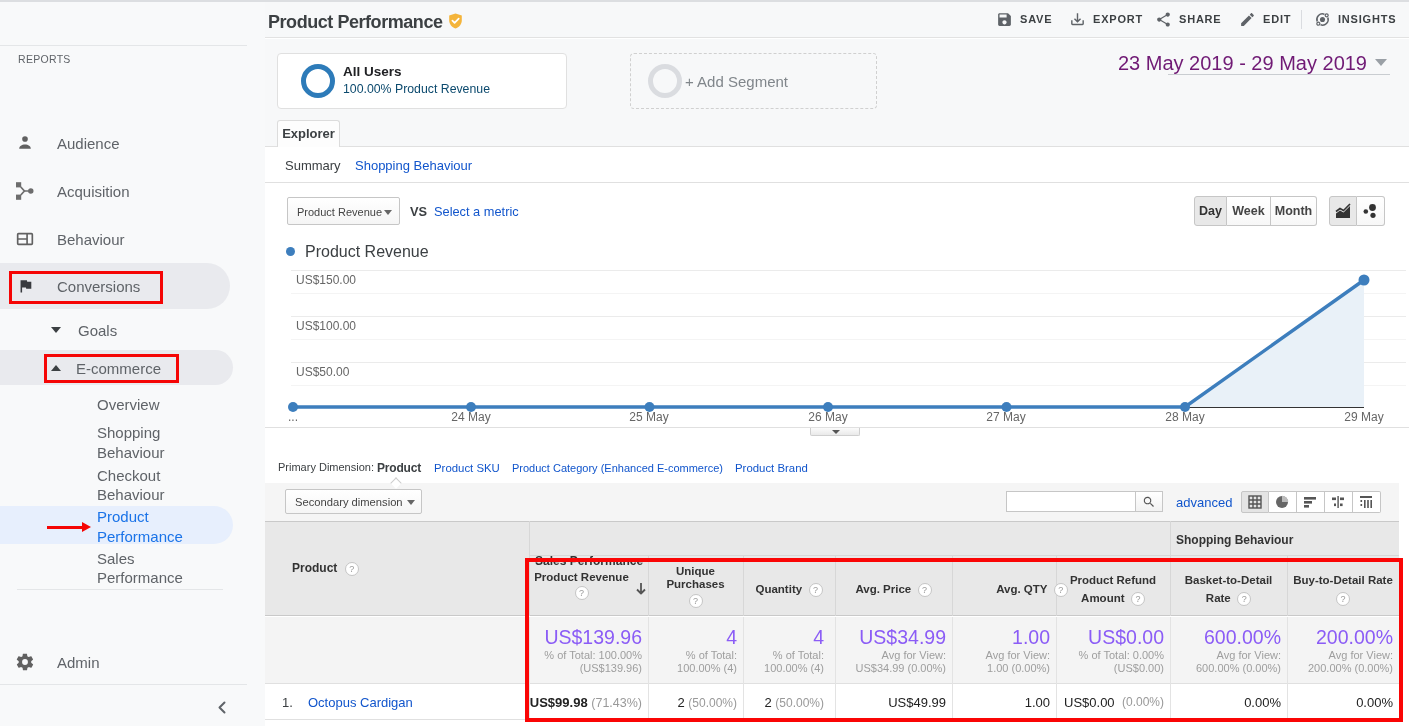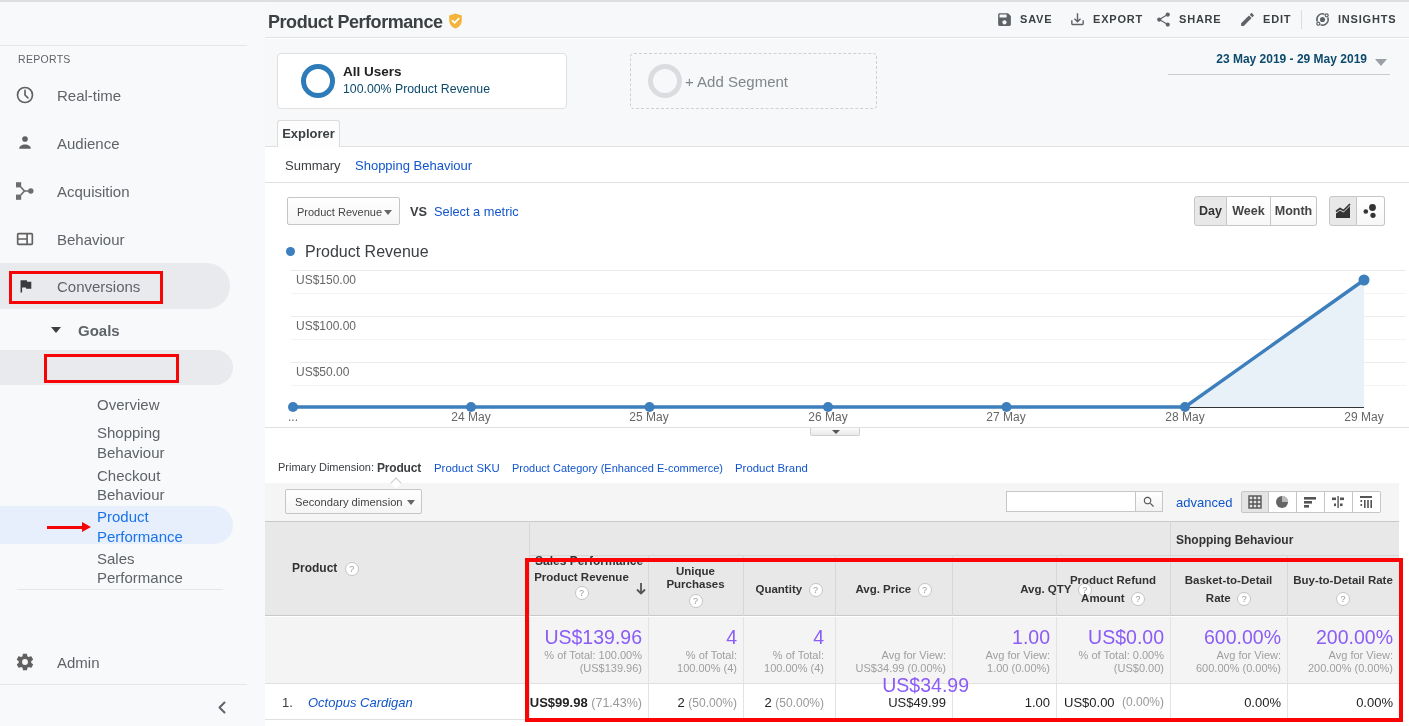--- a/index.html
+++ b/index.html
@@ -51,27 +51,20 @@
 </style>
 </head>
 <body>
 
 <div style="position:absolute; left:0; top:0; width:1409px; height:1.5px; background:#dcdee1; z-index:50;"></div>
 <div id="sidebar">
 
   <div class="divline" style="left:0; top:45px; width:247px;"></div>
   <div style="position:absolute; left:18px; top:53px; font-size:10.5px; letter-spacing:0.3px; color:#5f6368;">REPORTS</div>
 
-  <div class="nav-item" style="top:71px; width:265px; height:48px;">
-    <svg class="nav-ico" viewBox="0 0 24 24" fill="none" stroke="#616161" stroke-width="2">
-        <circle cx="12" cy="12" r="9"></circle>
-        <path d="M12 6.5V12l3.5 3.5" stroke-linecap="round"></path>
-      </svg>
-    <span class="nav-text">Real-time</span>
-  </div>
 
   <div class="nav-item" style="top:119px; width:265px; height:48px;">
     <svg class="nav-ico" viewBox="0 0 24 24" fill="#616161">
         <circle cx="12" cy="7.2" r="3.4"></circle>
         <path d="M5 19c0-3.2 3.1-5.2 7-5.2s7 2 7 5.2z"></path>
       </svg>
     <span class="nav-text">Audience</span>
   </div>
 
   <div class="nav-item" style="top:167px; width:265px; height:48px;">
@@ -97,26 +90,30 @@
 
   <div class="pill" style="top:263px; width:230px; height:46px; border-radius:0 23px 23px 0;"></div>
   <div class="nav-item" style="top:263px; width:265px; height:46px;">
     <svg class="nav-ico" style="left:17px; width:17px; height:18px;" viewBox="0 0 24 24" fill="#393b3f">
         <path d="M14.4 6 14 4H5v17h2.2v-7h5.4l.4 2h7.2V6h-5.8z"></path>
       </svg>
     <span class="nav-text">Conversions</span>
   </div>
   <div class="redbox" style="left:9px; top:271px; width:154px; height:33px; border-width:3.5px;"></div>
 
-  <div class="nav-item" style="top:318px; width:265px; height:24px;font-weight:bold;">
+  <div class="nav-item" style="top:318px; width:265px; height:24px;">
     <span style="position:absolute; left:51px; top:50%; transform:translateY(-50%); width:0; height:0; border-left:5px solid transparent; border-right:5px solid transparent; border-top:6px solid #3c4043;"></span>
     <span class="nav-text" style="left:78px;">Goals</span>
   </div>
 
   <div class="pill" style="top:350px; width:233px; height:35px; border-radius:0 17.5px 17.5px 0;"></div>
+  <div class="nav-item" style="top:350px; width:265px; height:35px;">
+    <span style="position:absolute; left:51px; top:50%; transform:translateY(-50%); width:0; height:0; border-left:5px solid transparent; border-right:5px solid transparent; border-bottom:6px solid #3c4043;"></span>
+    <span class="nav-text" style="left:76px;">E-commerce</span>
+  </div>
   <div class="redbox" style="left:44px; top:354px; width:135px; height:29px; border-width:3.5px;"></div>
 
   <div class="subtext" style="top:395px;">Overview</div>
   <div class="subtext" style="top:423px;">Shopping<br>Behaviour</div>
   <div class="subtext" style="top:465.5px;">Checkout<br>Behaviour</div>
   <div class="pill" style="top:506px; width:233px; height:38px; border-radius:0 19px 19px 0; background:#e7effd;"></div>
   <div class="subtext" style="top:507px; color:#1a73e8;">Product<br>Performance</div>
   <div class="subtext" style="top:548.5px;">Sales<br>Performance</div>
 
   <div style="position:absolute; left:47px; top:526px; width:36px; height:3px; background:#f50505;"></div>
@@ -183,21 +180,21 @@
     <div class="ring" style="left:23px; top:10px; width:34px; height:34px; border:5px solid #2d7bb9;"></div>
     <div style="position:absolute; left:65px; top:10px; font-size:13.5px; font-weight:bold; color:#202124;">All Users</div>
     <div style="position:absolute; left:65px; top:28px; font-size:12.3px; color:#0c4a6e;">100.00% Product Revenue</div>
   </div>
 
   <div class="segcard" style="left:365px; width:247px; border:1px dashed #d0d0d0;">
     <div class="ring" style="left:17px; top:10px; width:34px; height:34px; border:5px solid #dadce0;"></div>
     <div style="position:absolute; left:54px; top:19px; font-size:15px; color:#80868b;">+ Add Segment</div>
   </div>
 
-  <div style="position:absolute; right:42px; top:13px; font-size:12px; color:#0c4a6e; font-weight:700;">23 May 2019 - 29 May 2019</div>
+  <div style="position:absolute; right:42px; top:13px; font-size:20px; color:#701a75; font-weight:400;">23 May 2019 - 29 May 2019</div>
   <div style="position:absolute; left:1110px; top:20px; width:0; height:0; border-left:6px solid transparent; border-right:6px solid transparent; border-top:7px solid #9aa0a6;"></div>
   <div style="position:absolute; left:903px; top:35px; width:222px; height:1px; background:#c9cdd1;"></div>
 </div>
 <div id="tabrow-line"></div>
 <div id="tab">Explorer</div>
 <div id="content"></div>
 
 <div style="position:absolute; left:285px; top:158px; font-size:13px; color:#3c4043;">Summary</div>
 <div style="position:absolute; left:355px; top:158px; font-size:13px;" class="link">Shopping Behaviour</div>
 <div class="hline" style="left:265px; top:182px; width:1144px;"></div>
@@ -357,44 +354,44 @@
 <div class="th" style="left:1176px; top:533px; font-size:12px;">Shopping Behaviour</div>
 <div class="th" style="left:292px; top:561px; font-size:12px;">Product <span class="qm" style="margin-left:4px;">?</span></div>
 
 <div class="th" style="left:529px; top:571px; width:105px; text-align:center;">Product Revenue<br><span class="qm" style="margin-top:3px;">?</span></div>
 <svg style="position:absolute; left:635px; top:582px;" width="12" height="13" viewBox="0 0 12 13" fill="none" stroke="#555" stroke-width="1.8">
     <path d="M6 1v10M2 7.5 6 11.5 10 7.5" stroke-linejoin="round"></path>
   </svg>
 <div class="th" style="left:648px; top:565px; width:95px; text-align:center; line-height:13px;">Unique<br>Purchases<br><span class="qm" style="margin-top:3px;">?</span></div>
 <div class="th" style="left:743px; top:583px; width:92px; text-align:center;">Quantity&nbsp; <span class="qm">?</span></div>
 <div class="th" style="left:835px; top:583px; width:117px; text-align:center;">Avg. Price&nbsp; <span class="qm">?</span></div>
-<div class="th" style="left:992px; top:583px; width:104px; text-align:center;padding-left:24px;">Avg. QTY&nbsp; <span class="qm">?</span></div>
+<div class="th" style="left:968px; top:583px; width:104px; text-align:center;padding-left:24px;">Avg. QTY&nbsp; <span class="qm">?</span></div>
 <div class="th" style="left:1056px; top:571px; width:114px; text-align:center; line-height:18px;">Product Refund<br>Amount&nbsp; <span class="qm">?</span></div>
 <div class="th" style="left:1170px; top:571px; width:117px; text-align:center; line-height:18px;">Basket-to-Detail<br>Rate&nbsp; <span class="qm">?</span></div>
 <div class="th" style="left:1287px; top:571px; width:112px; text-align:center; line-height:18px;">Buy-to-Detail Rate<br><span class="qm">?</span></div>
 
 <div class="cellr" style="left:529px; top:626px; width:113px;"><span class="num-main">US$139.96</span></div>
 <div class="cellr num-sub" style="left:529px; top:649px; width:113px;">% of Total: 100.00%<br>(US$139.96)</div>
 <div class="cellr" style="left:648px; top:626px; width:89px;"><span class="num-main">4</span></div>
 <div class="cellr num-sub" style="left:648px; top:649px; width:89px;">% of Total:<br>100.00% (4)</div>
 <div class="cellr" style="left:743px; top:626px; width:81px;"><span class="num-main">4</span></div>
 <div class="cellr num-sub" style="left:743px; top:649px; width:81px;">% of Total:<br>100.00% (4)</div>
-<div class="cellr" style="left:858px; top:626px; width:111px;margin-top:48px;"><span class="num-main">US$34.99</span></div>
+<div class="cellr" style="left:835px; top:626px; width:111px;"><span class="num-main">US$34.99</span></div>
 <div class="cellr num-sub" style="left:835px; top:649px; width:111px;">Avg for View:<br>US$34.99 (0.00%)</div>
 <div class="cellr" style="left:952px; top:626px; width:98px;"><span class="num-main">1.00</span></div>
 <div class="cellr num-sub" style="left:952px; top:649px; width:98px;">Avg for View:<br>1.00 (0.00%)</div>
 <div class="cellr" style="left:1056px; top:626px; width:108px;"><span class="num-main">US$0.00</span></div>
 <div class="cellr num-sub" style="left:1056px; top:649px; width:108px;">% of Total: 0.00%<br>(US$0.00)</div>
 <div class="cellr" style="left:1170px; top:626px; width:111px;"><span class="num-main">600.00%</span></div>
 <div class="cellr num-sub" style="left:1170px; top:649px; width:111px;">Avg for View:<br>600.00% (0.00%)</div>
 <div class="cellr" style="left:1287px; top:626px; width:106px;"><span class="num-main">200.00%</span></div>
 <div class="cellr num-sub" style="left:1287px; top:649px; width:106px;">Avg for View:<br>200.00% (0.00%)</div>
 
 <div style="position:absolute; left:282px; top:695px; font-size:13px; color:#3c4043;">1.</div>
-<div style="position:absolute; left:308px; top:695px; font-size:13px;font-style:italic;" class="link">Octopus Cardigan</div>
+<div style="position:absolute; left:308px; top:695px; font-size:13px;" class="link">Octopus Cardigan</div>
 <div class="cellr" style="left:529px; top:695px; width:113px; font-size:13px; color:#222;"><b>US$99.98</b> <span style="color:#999; font-size:12.5px;">(71.43%)</span></div>
 <div class="cellr" style="left:648px; top:695px; width:89px; font-size:13px; color:#222;">2 <span style="color:#999; font-size:12px;">(50.00%)</span></div>
 <div class="cellr" style="left:743px; top:695px; width:81px; font-size:13px; color:#222;">2 <span style="color:#999; font-size:12px;">(50.00%)</span></div>
 <div class="cellr" style="left:835px; top:695px; width:111px; font-size:13px; color:#222;">US$49.99</div>
 <div class="cellr" style="left:952px; top:695px; width:98px; font-size:13px; color:#222;">1.00</div>
 <div style="position:absolute; left:1064px; top:695px; font-size:13px; color:#222;">US$0.00</div>
 <div class="cellr" style="left:1056px; top:695px; width:108px; font-size:12px; color:#999;">(0.00%)</div>
 <div class="cellr" style="left:1170px; top:695px; width:111px; font-size:13px; color:#222;">0.00%</div>
 <div class="cellr" style="left:1287px; top:695px; width:106px; font-size:13px; color:#222;">0.00%</div>
 

